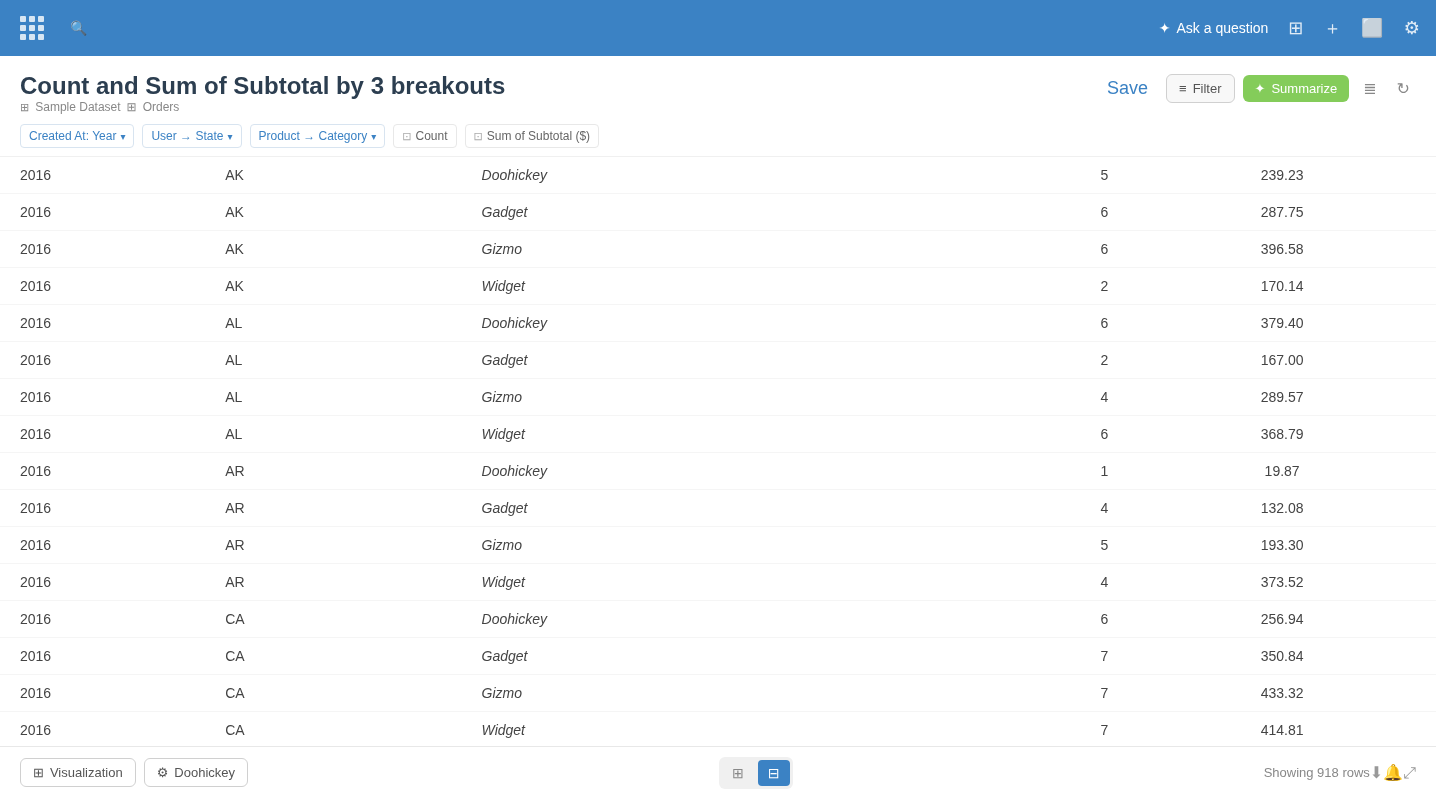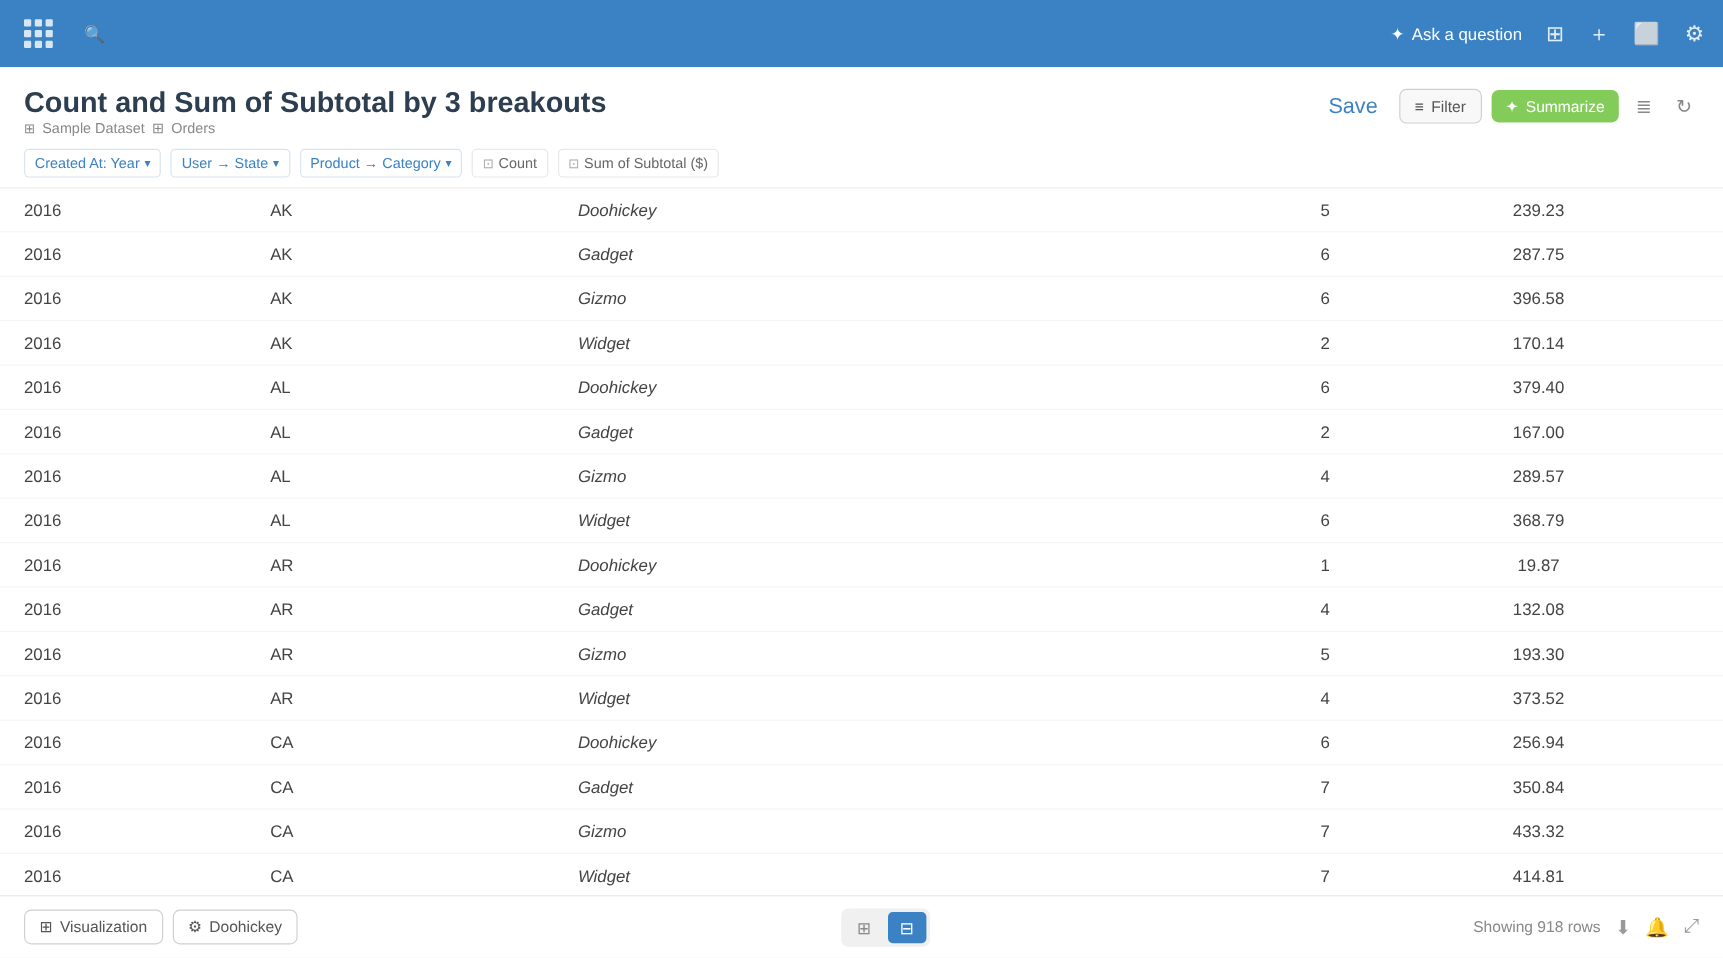--- a/index.html
+++ b/index.html
@@ -278,21 +278,20 @@
       color: #888;
       background: none;
     }
     .view-btn.active {
       background: #3b82c4;
       color: white;
     }
     .bottom-right {
       display: flex;
       align-items: center;
-      gap: 12px;
       color: #888;
       font-size: 13px;
     }
     .icon-btn {
       background: none;
       border: none;
       color: #999;
       font-size: 16px;
       cursor: pointer;
     }

